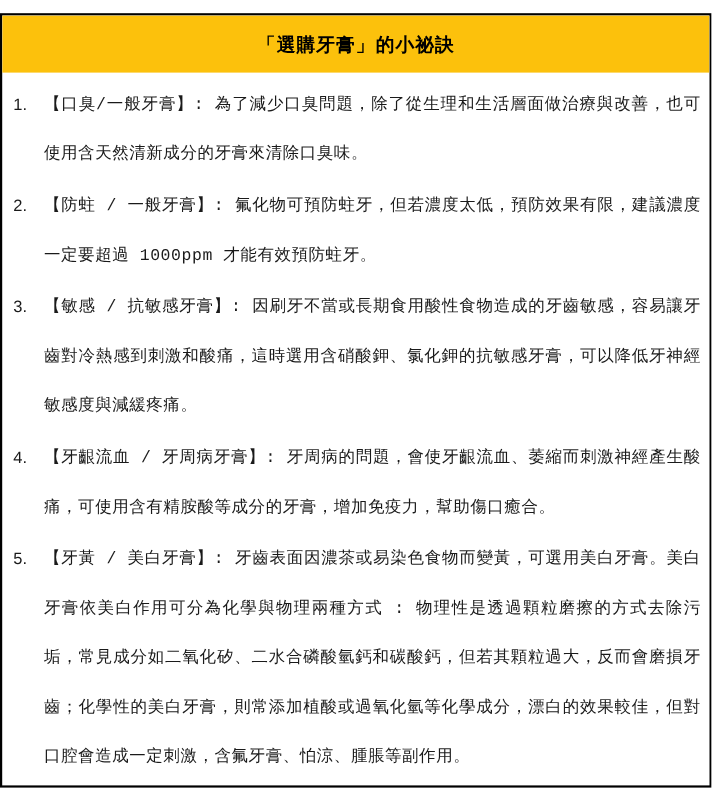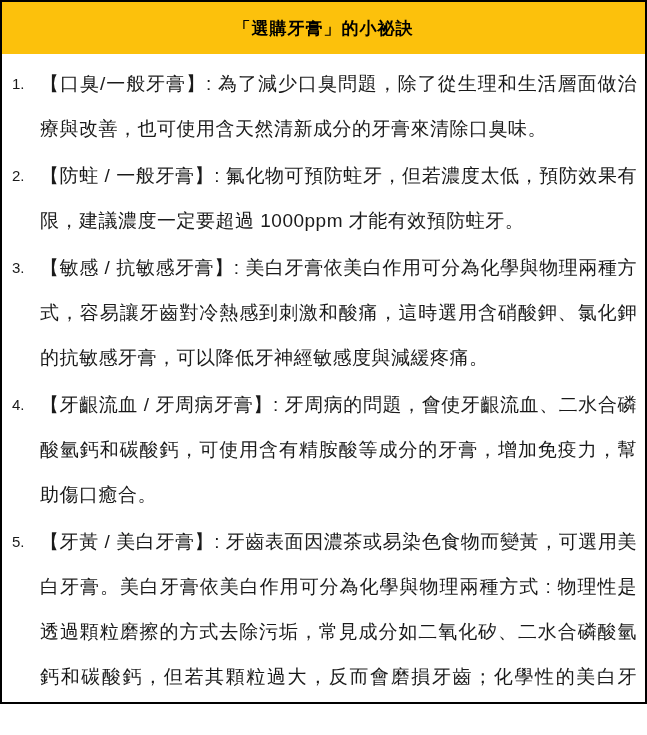--- a/index.html
+++ b/index.html
@@ -13,21 +13,21 @@
     position: relative;
     width: 647px;
     height: 735px;
     background: #ffffff;
     overflow: hidden;
   }
 
   .doc-box {
     position: absolute;
     left: 0;
-    top: 0;
+    top: 12px;
     width: 647px;
     height: 704px;
     border: 2px solid #000000;
     background: #ffffff;
     overflow: hidden;
   }
 
   .doc-header {
     height: 52px;
     background: #FCC10C;
@@ -57,25 +57,26 @@
     flex: 0 0 28px;
     width: 28px;
     font-size: 15px;
     line-height: 45px;
     color: #1a1a1a;
     text-align: left;
   }
 
   .tip-text {
     flex: 1;
-    font-size: 19px;
+    font-size: 15px;
     line-height: 45px;
     color: #1a1a1a;
     text-align: justify;
     letter-spacing: 0.5px;
+    font-family: Liberation Mono, monospace;
   }
 </style>
 </head>
 <body>
 
 <div class="page">
   <div class="doc-box">
 
     <div class="doc-header">
       <div class="doc-title">「選購牙膏」的小祕訣</div>
@@ -88,26 +89,26 @@
         <div class="tip-text">【口臭/一般牙膏】: 為了減少口臭問題，除了從生理和生活層面做治療與改善，也可使用含天然清新成分的牙膏來清除口臭味。</div>
       </div>
 
       <div class="tip-item">
         <div class="tip-number">2.</div>
         <div class="tip-text">【防蛀 / 一般牙膏】: 氟化物可預防蛀牙，但若濃度太低，預防效果有限，建議濃度一定要超過 1000ppm 才能有效預防蛀牙。</div>
       </div>
 
       <div class="tip-item">
         <div class="tip-number">3.</div>
-        <div class="tip-text">【敏感 / 抗敏感牙膏】: 美白牙膏依美白作用可分為化學與物理兩種方式，容易讓牙齒對冷熱感到刺激和酸痛，這時選用含硝酸鉀、氯化鉀的抗敏感牙膏，可以降低牙神經敏感度與減緩疼痛。</div>
+        <div class="tip-text">【敏感 / 抗敏感牙膏】: 因刷牙不當或長期食用酸性食物造成的牙齒敏感，容易讓牙齒對冷熱感到刺激和酸痛，這時選用含硝酸鉀、氯化鉀的抗敏感牙膏，可以降低牙神經敏感度與減緩疼痛。</div>
       </div>
 
       <div class="tip-item">
         <div class="tip-number">4.</div>
-        <div class="tip-text">【牙齦流血 / 牙周病牙膏】: 牙周病的問題，會使牙齦流血、二水合磷酸氫鈣和碳酸鈣，可使用含有精胺酸等成分的牙膏，增加免疫力，幫助傷口癒合。</div>
+        <div class="tip-text">【牙齦流血 / 牙周病牙膏】: 牙周病的問題，會使牙齦流血、萎縮而刺激神經產生酸痛，可使用含有精胺酸等成分的牙膏，增加免疫力，幫助傷口癒合。</div>
       </div>
 
       <div class="tip-item">
         <div class="tip-number">5.</div>
         <div class="tip-text">【牙黃 / 美白牙膏】: 牙齒表面因濃茶或易染色食物而變黃，可選用美白牙膏。美白牙膏依美白作用可分為化學與物理兩種方式 : 物理性是透過顆粒磨擦的方式去除污垢，常見成分如二氧化矽、二水合磷酸氫鈣和碳酸鈣，但若其顆粒過大，反而會磨損牙齒；化學性的美白牙膏，則常添加植酸或過氧化氫等化學成分，漂白的效果較佳，但對口腔會造成一定刺激，含氟牙膏、怕涼、腫脹等副作用。</div>
       </div>
 
     </div>
   </div>
 </div>

